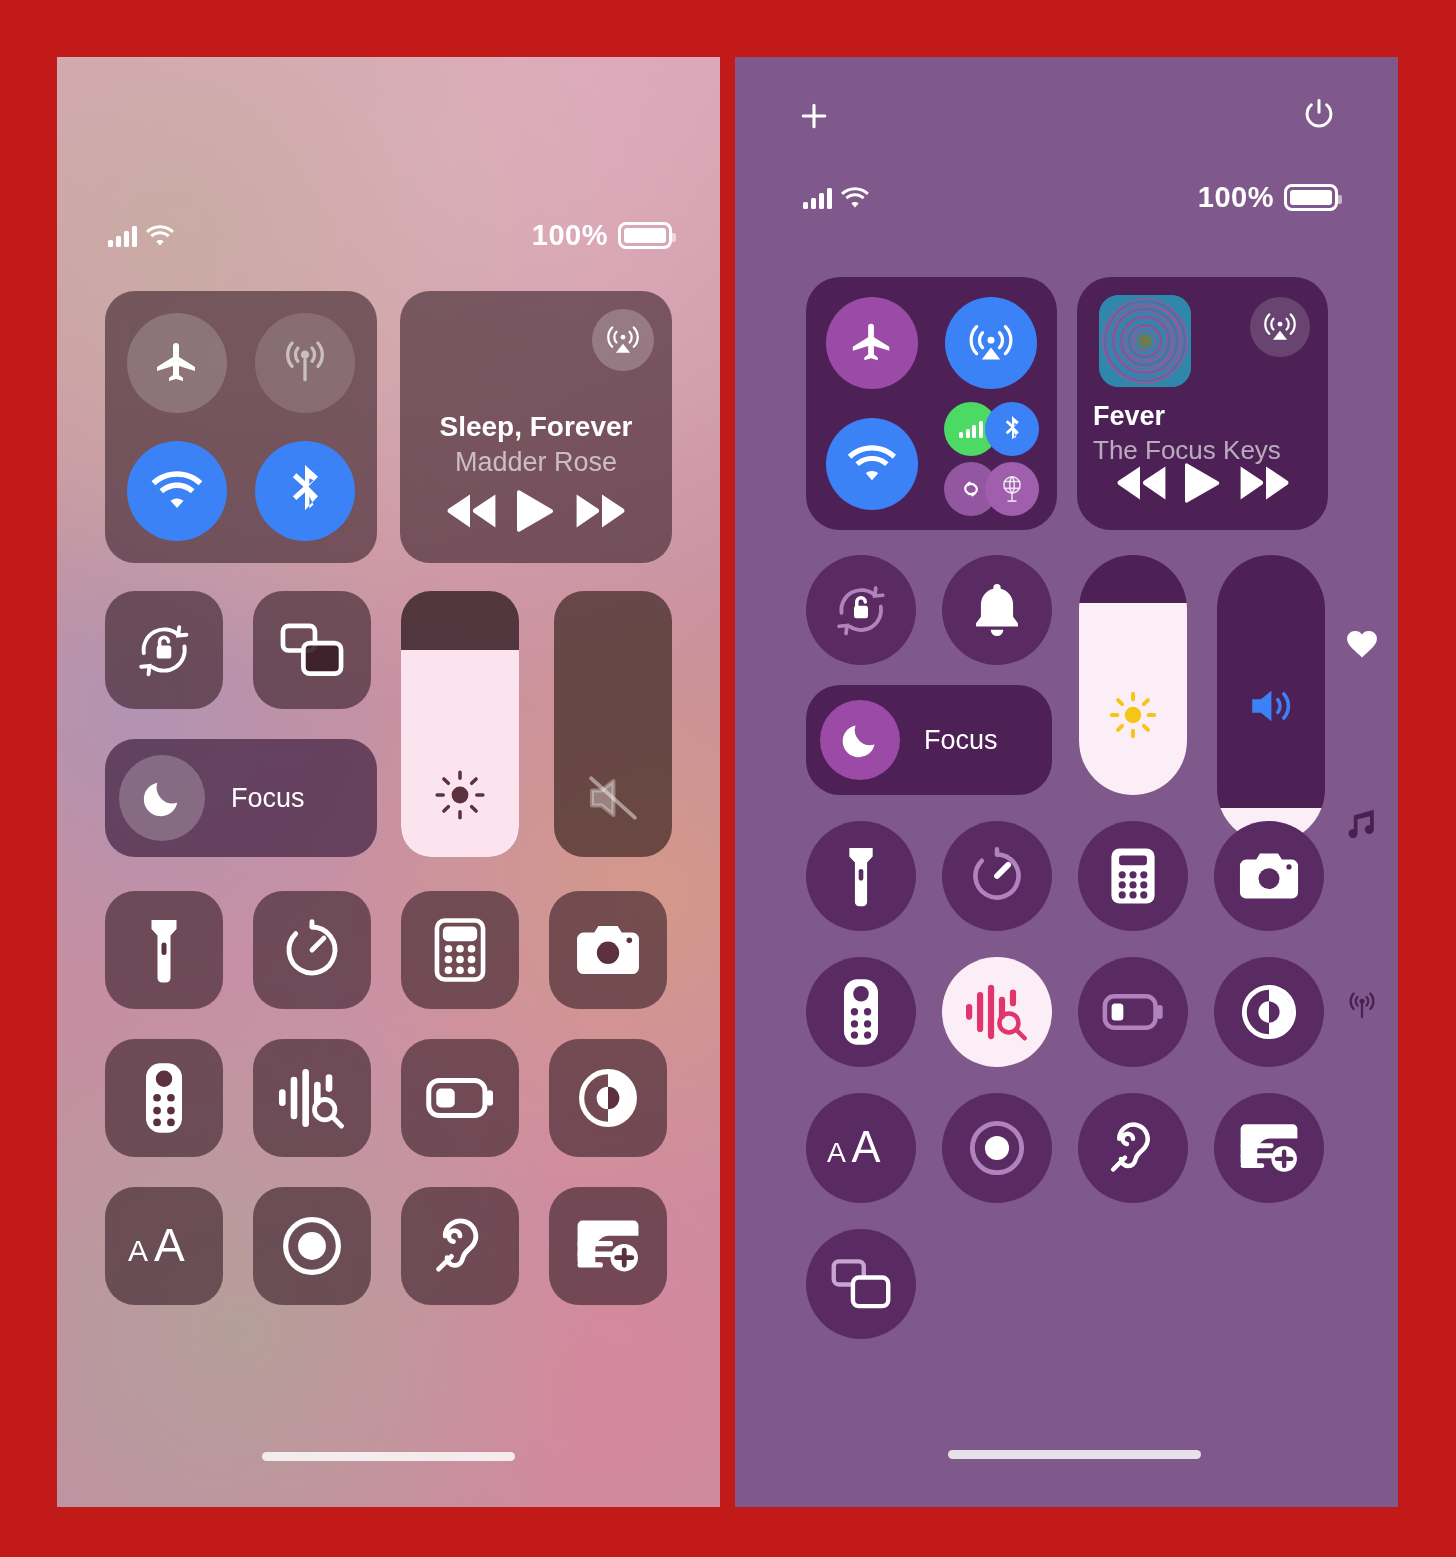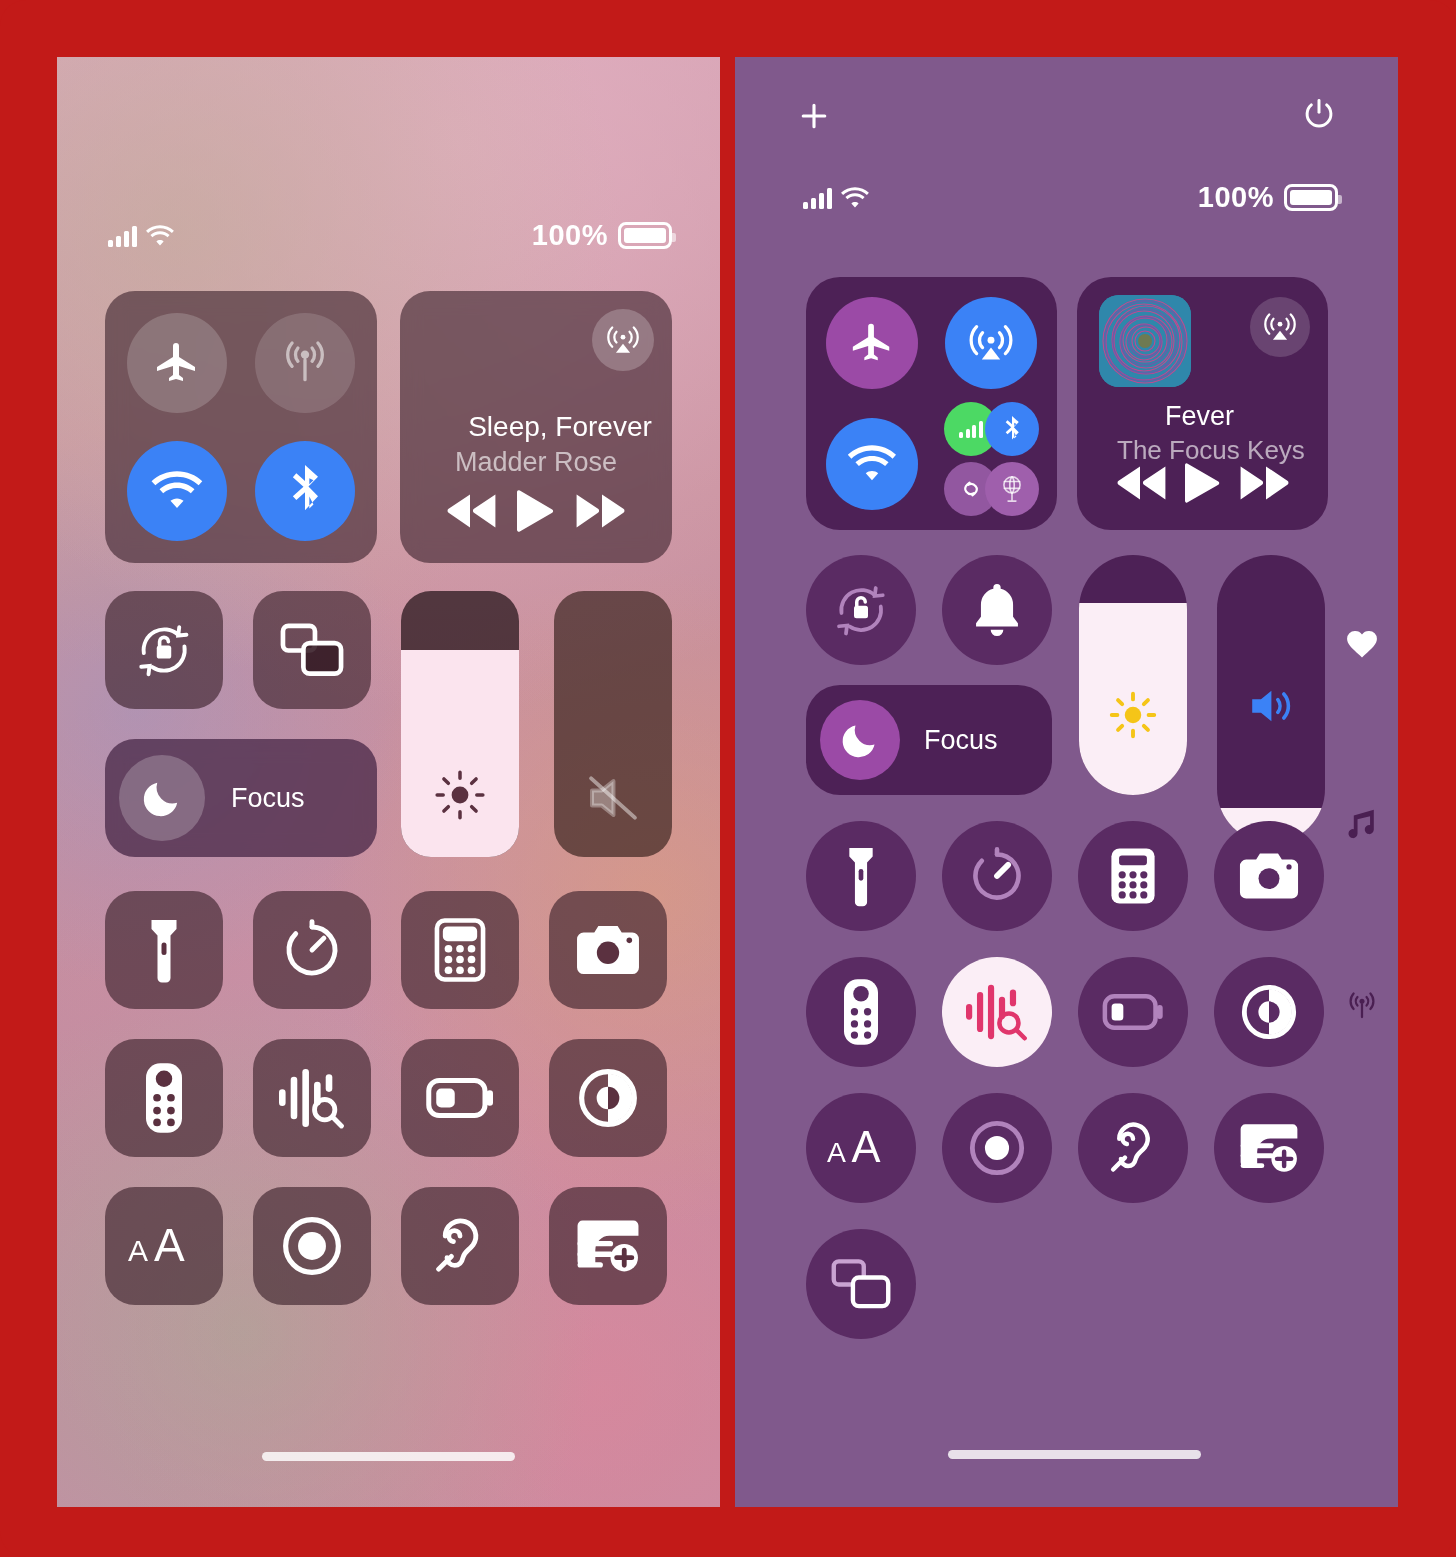--- a/index.html
+++ b/index.html
@@ -59,21 +59,21 @@
         background:rgba(57,30,40,.62);display:flex;align-items:center;justify-content:center;}
   .circ{position:absolute;border-radius:50%;display:flex;align-items:center;justify-content:center;}
 
   
   .rmod{position:absolute;border-radius:34px;background:#4D2156;}
   .rcirc{position:absolute;border-radius:50%;background:#5A2B63;
          display:flex;align-items:center;justify-content:center;}
 
   .focus-label{color:#fff;font-size:27px;font-weight:400;}
 
-  .media-title{color:#fff;font-weight:400;padding-left:48px;}
+  .media-title{color:#fff;font-weight:700;}
   .media-artist{color:rgba(255,255,255,.62);font-weight:400;}
 
   .home-ind{position:absolute;height:9px;border-radius:5px;background:rgba(255,255,255,.82);}
 
   .watermark{
     position:absolute;right:98px;bottom:12px;color:#fff;
     font-family:"Liberation Serif", serif;font-size:34px;letter-spacing:.4px;
   }
 
   svg{display:block;}
@@ -448,21 +448,21 @@
         </svg>
       </div>
       <div class="rcirc" style="right:18px;top:20px;width:60px;height:60px;background:rgba(255,255,255,.16);">
         <svg width="34" height="34" viewBox="0 0 24 24" fill="none" stroke="#fff" stroke-width="1.6" stroke-linecap="round">
           <path d="M7.4 13.8a5.5 5.5 0 0 1 0-7.6M16.6 6.2a5.5 5.5 0 0 1 0 7.6"></path>
           <path d="M4.4 16.8a9.7 9.7 0 0 1 0-13.6M19.6 3.2a9.7 9.7 0 0 1 0 13.6"></path>
           <circle cx="12" cy="10" r="1.7" fill="#fff" stroke="none"></circle>
           <path d="M12 14.6l5 6.4H7l5-6.4z" fill="#fff" stroke="none"></path>
         </svg>
       </div>
-      <div style="position:absolute;left:40px;top:124px;">
+      <div style="position:absolute;left:16px;top:124px;">
         <div class="media-title" style="font-size:27px;">Fever</div>
         <div class="media-artist" style="font-size:26px;margin-top:3px;">The Focus Keys</div>
       </div>
       <div style="position:absolute;left:0;right:0;bottom:26px;display:flex;align-items:center;justify-content:space-around;padding:0 30px;">
         <span>
           <svg width="52" height="38" viewBox="0 0 26 19">
               <path fill="#fff" d="M12 1.2v16.6L1.3 10.4a1.2 1.2 0 0 1 0-2L12 1.2zM24.7 1.2v16.6L14 10.4a1.2 1.2 0 0 1 0-2L24.7 1.2z"></path>
             </svg>
         </span>
         <span>

